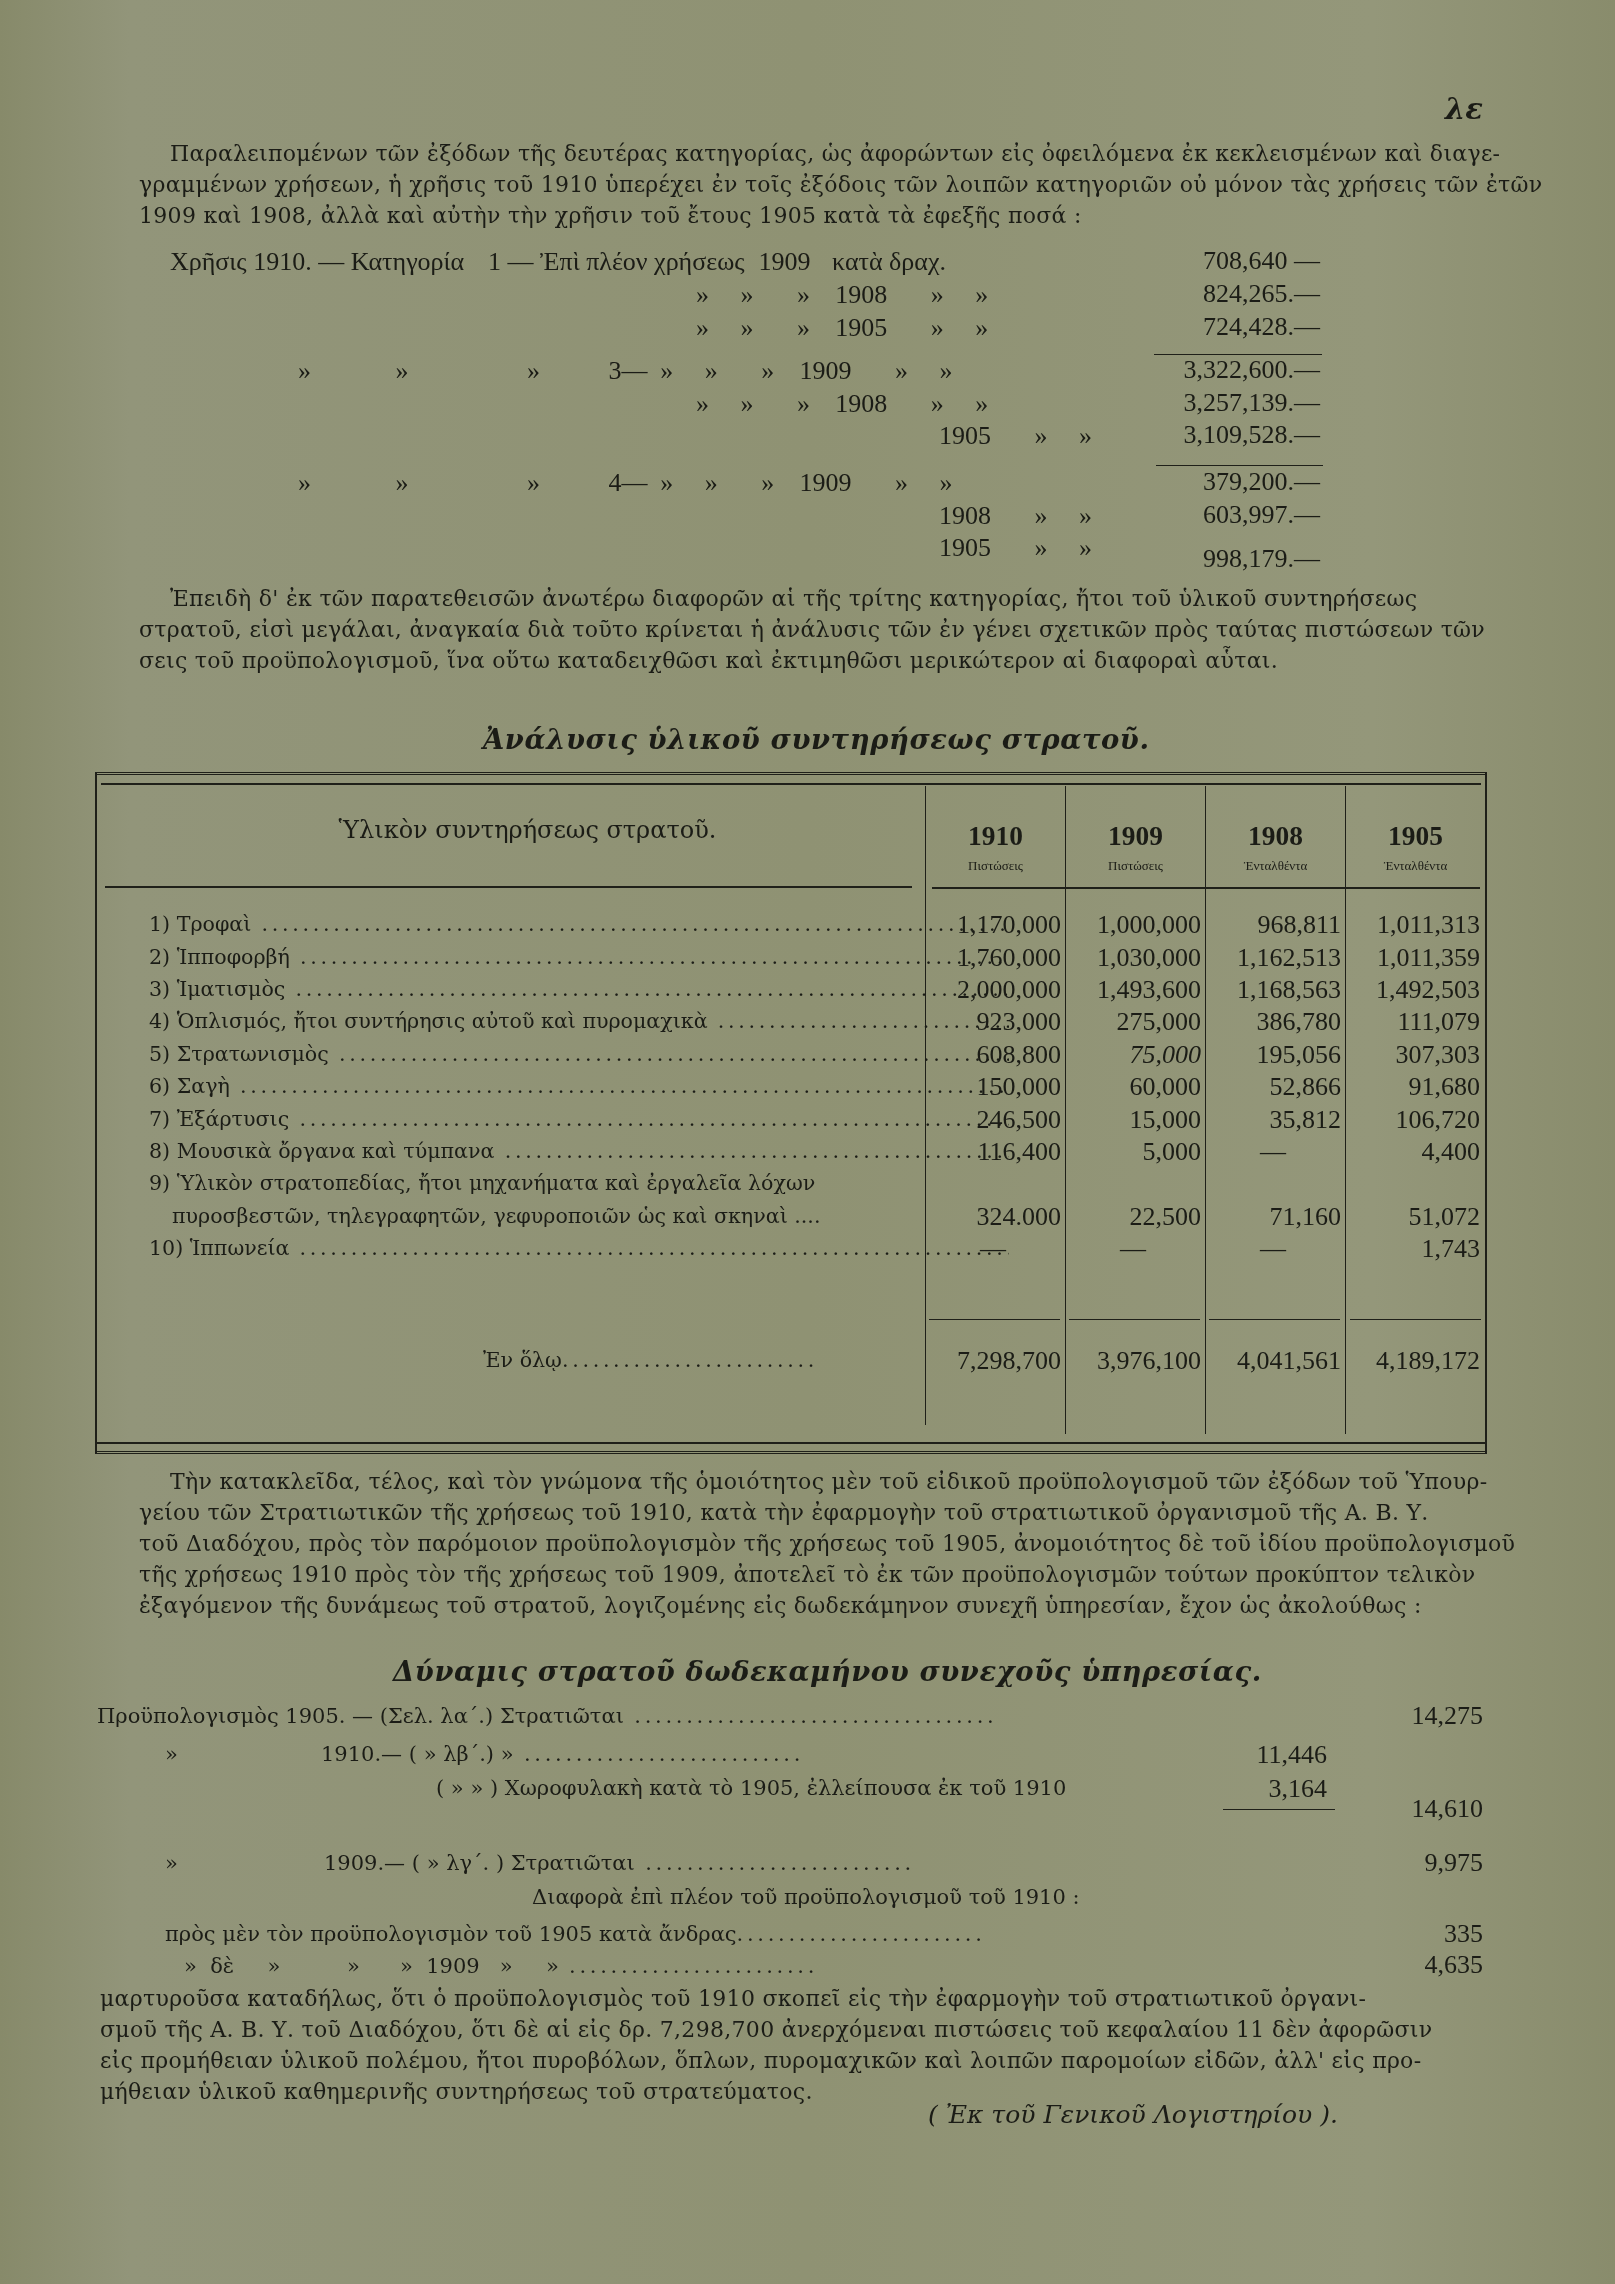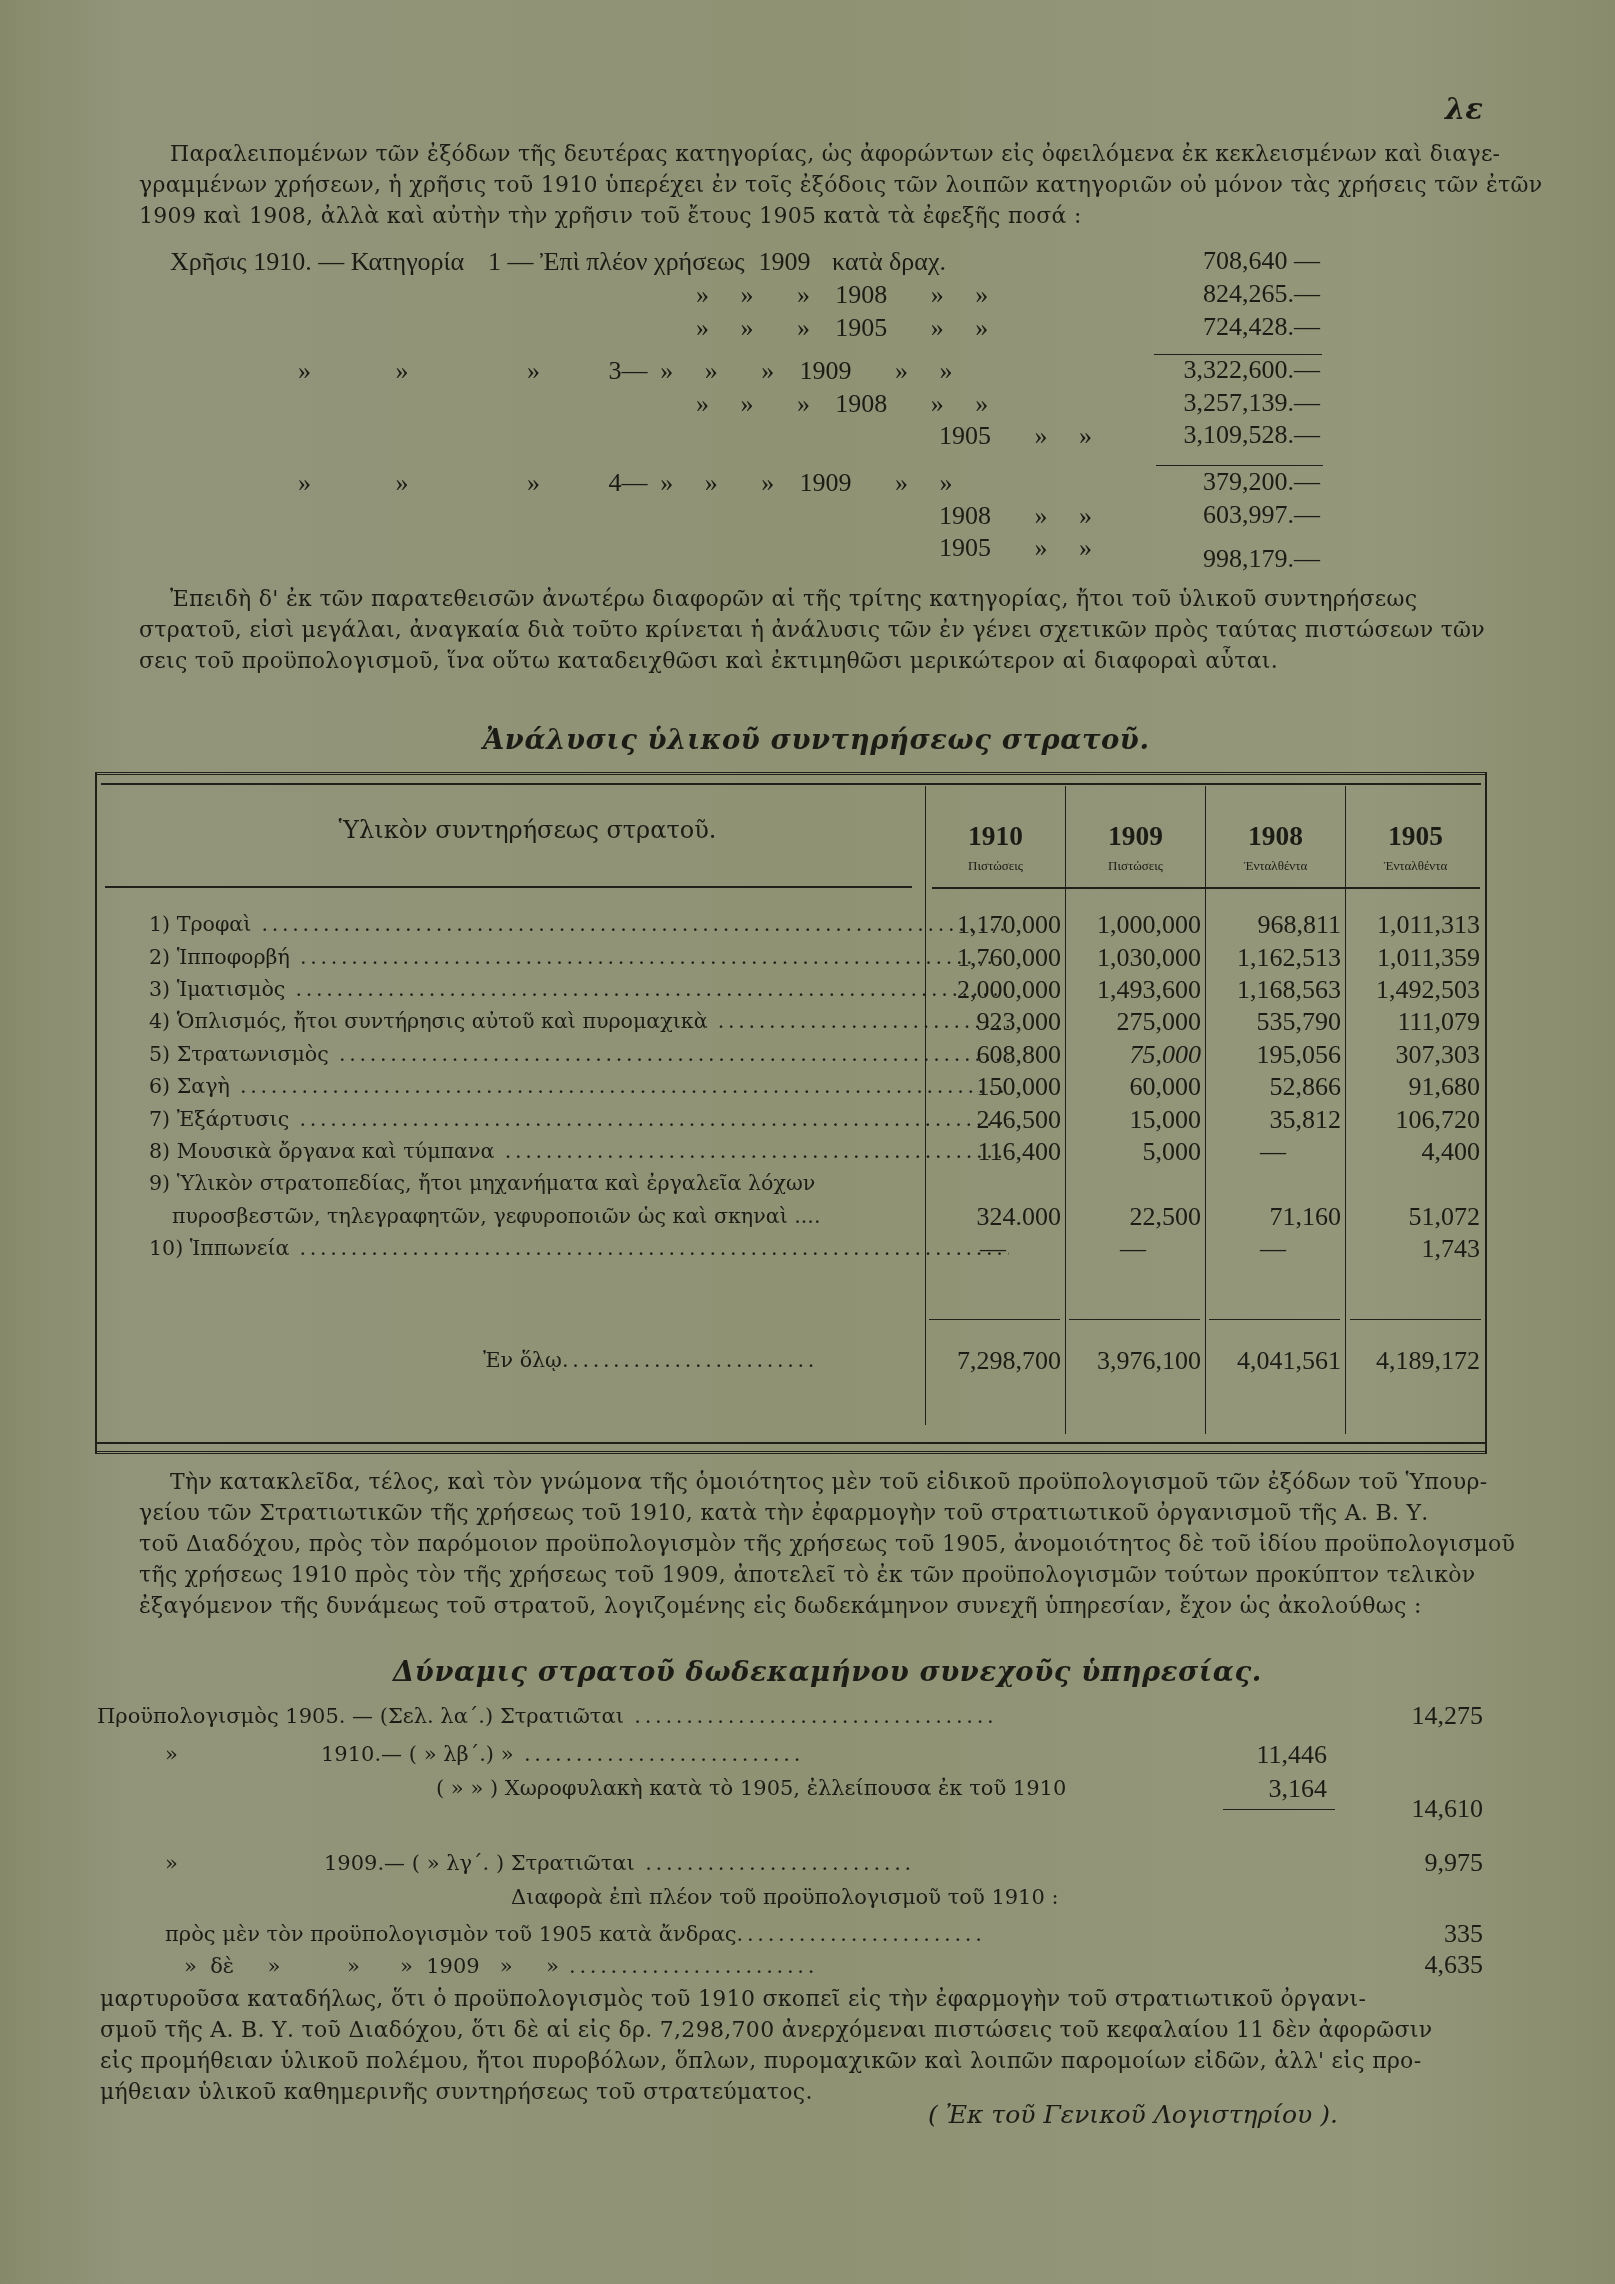--- a/index.html
+++ b/index.html
@@ -190,21 +190,21 @@
       <div class="cell" style="left: 1108px; width: 136px; top: 170px;">1,162,513</div>
       <div class="cell" style="left: 1248px; width: 135px; top: 170px;">1,011,359</div>
       <div class="item-label" style="top: 202px;"><span>3) Ἱματισμὸς</span><span class="dots"> ........................................................................................................................</span></div>
       <div class="cell" style="left: 828px; width: 136px; top: 202px;">2,000,000</div>
       <div class="cell" style="left: 968px; width: 136px; top: 202px;">1,493,600</div>
       <div class="cell" style="left: 1108px; width: 136px; top: 202px;">1,168,563</div>
       <div class="cell" style="left: 1248px; width: 135px; top: 202px;">1,492,503</div>
       <div class="item-label" style="top: 234px;"><span>4) Ὁπλισμός, ἤτοι συντήρησις αὐτοῦ καὶ πυρομαχικὰ</span><span class="dots"> ........................................................................................................................</span></div>
       <div class="cell" style="left: 828px; width: 136px; top: 234px;">923,000</div>
       <div class="cell" style="left: 968px; width: 136px; top: 234px;">275,000</div>
-      <div class="cell" style="left: 1108px; width: 136px; top: 234px;">535,790</div>
+      <div class="cell" style="left: 1108px; width: 136px; top: 234px;">386,780</div>
       <div class="cell" style="left: 1248px; width: 135px; top: 234px;">111,079</div>
       <div class="item-label" style="top: 267px;"><span>5) Στρατωνισμὸς</span><span class="dots"> ........................................................................................................................</span></div>
       <div class="cell" style="left: 828px; width: 136px; top: 267px;">608,800</div>
       <div class="cell" style="left: 968px; width: 136px; top: 267px; font-style: italic;">75,000</div>
       <div class="cell" style="left: 1108px; width: 136px; top: 267px;">195,056</div>
       <div class="cell" style="left: 1248px; width: 135px; top: 267px;">307,303</div>
       <div class="item-label" style="top: 299px;"><span>6) Σαγὴ</span><span class="dots"> ........................................................................................................................</span></div>
       <div class="cell" style="left: 828px; width: 136px; top: 299px;">150,000</div>
       <div class="cell" style="left: 968px; width: 136px; top: 299px;">60,000</div>
       <div class="cell" style="left: 1108px; width: 136px; top: 299px;">52,866</div>
@@ -273,21 +273,21 @@
   <div class="st-num" style="left:1184px; width:143px; top:1773px;">3,164</div>
   <div class="rule" style="left:1223px; width:112px; top:1809px;"></div>
   <div class="st-num" style="left:1340px; width:143px; top:1793px;">14,610</div>
 
   <div class="st" style="left:165px; top:1848px;">»</div>
   <div class="st" style="left:324px; top:1848px;">
     <span>1909.— ( »  λγ΄. ) Στρατιῶται</span><span style="letter-spacing:3.7px;"> ..........................</span>
   </div>
   <div class="st-num" style="left:1340px; width:143px; top:1847px;">9,975</div>
 
-  <div class="st" style="left:511px; top:1882px;">Διαφορὰ ἐπὶ πλέον τοῦ προϋπολογισμοῦ τοῦ 1910 :</div>
+  <div class="st" style="left:532px; top:1882px;">Διαφορὰ ἐπὶ πλέον τοῦ προϋπολογισμοῦ τοῦ 1910 :</div>
 
   <div class="st" style="left:165px; top:1919px;">
     <span>πρὸς μὲν τὸν προϋπολογισμὸν τοῦ 1905 κατὰ ἄνδρας</span><span style="letter-spacing:3.7px;">........................</span>
   </div>
   <div class="st-num" style="left:1340px; width:143px; top:1918px;">335</div>
 
   <div class="st" style="left:184px; top:1951px;">
     <span style="white-space:pre;">»  δὲ     »          »      »  1909   »     »</span><span style="letter-spacing:3.7px;">  ........................</span>
   </div>
   <div class="st-num" style="left:1340px; width:143px; top:1949px;">4,635</div>

